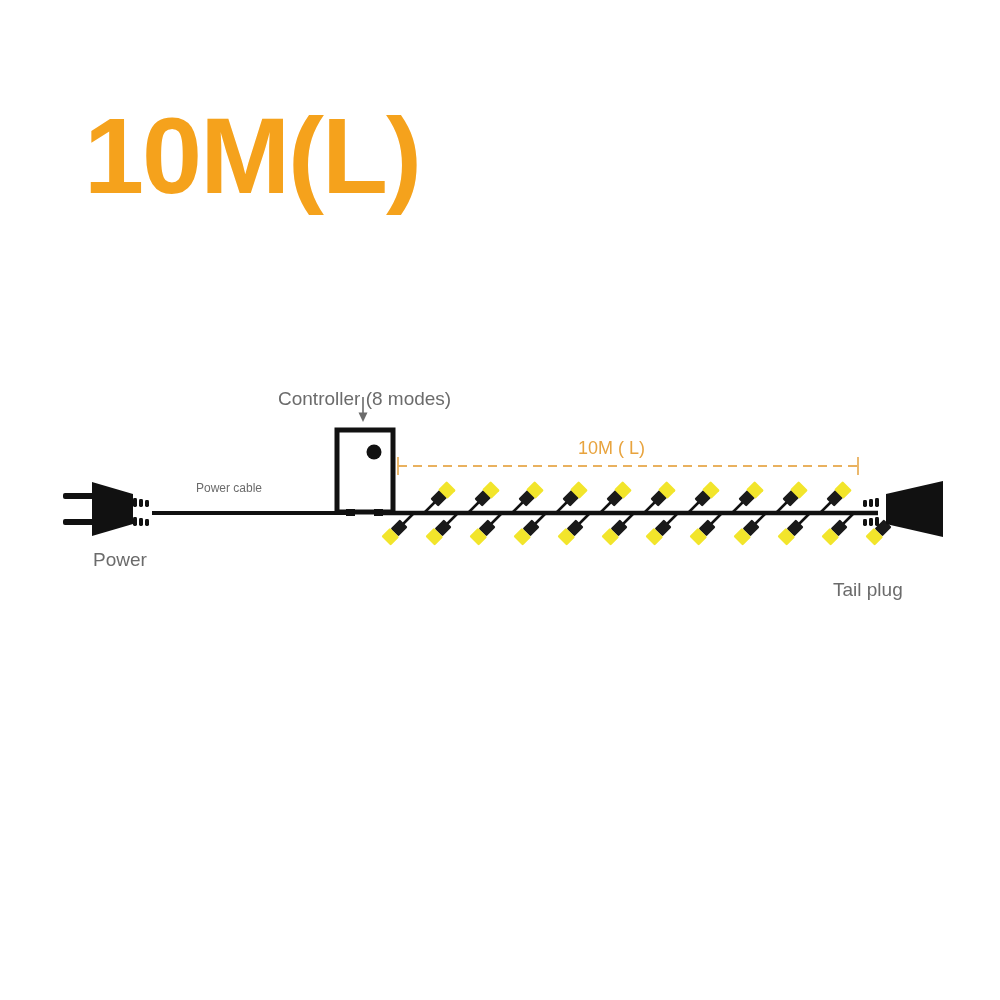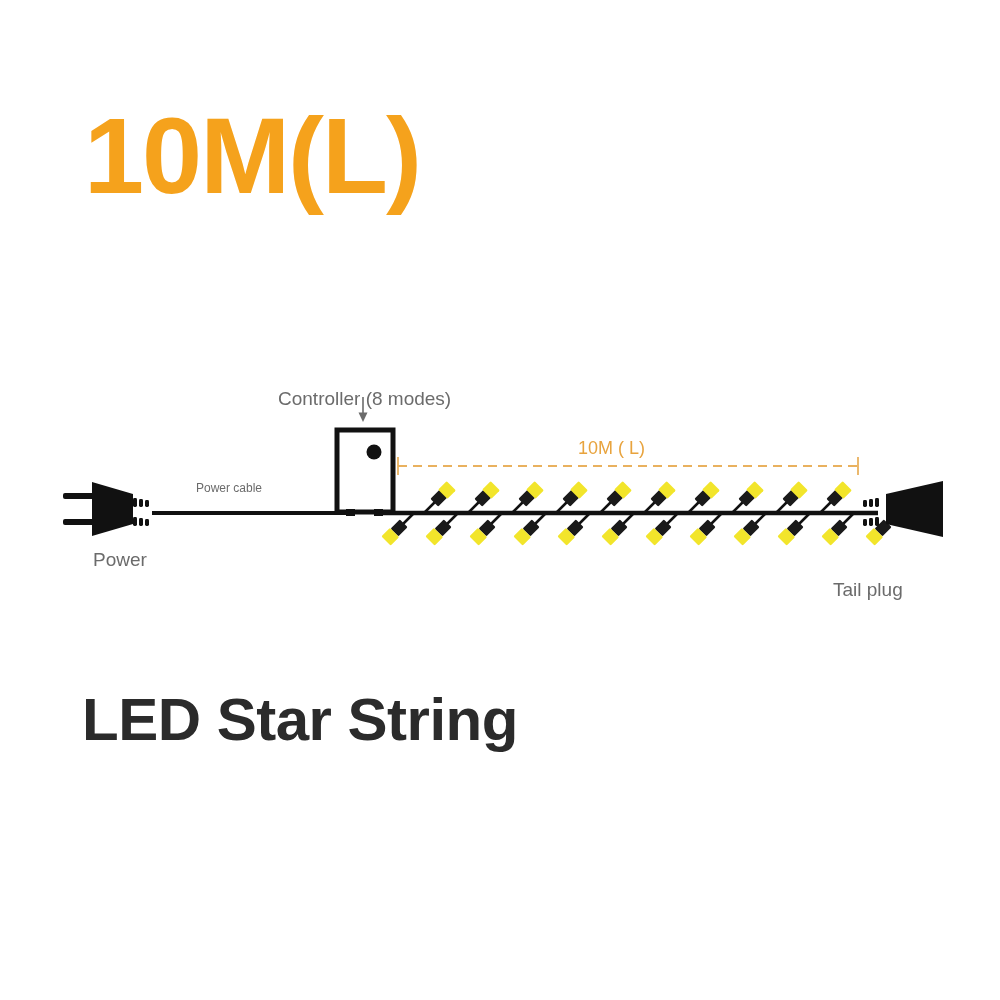--- a/index.html
+++ b/index.html
@@ -250,15 +250,14 @@
   <div class="dlabel label-controller">Controller (8 modes)</div>
 
   <div class="dlabel label-power">Power cable</div>
 
   <div class="dlabel label-plug">Power</div>
 
   <div class="dlabel label-tailplug">Tail plug</div>
 
   <div class="dlabel label-dim">10M ( L)</div>
 
-  <div class="caption">LED Star String</div>
 
 </div>
 
 </body></html>

